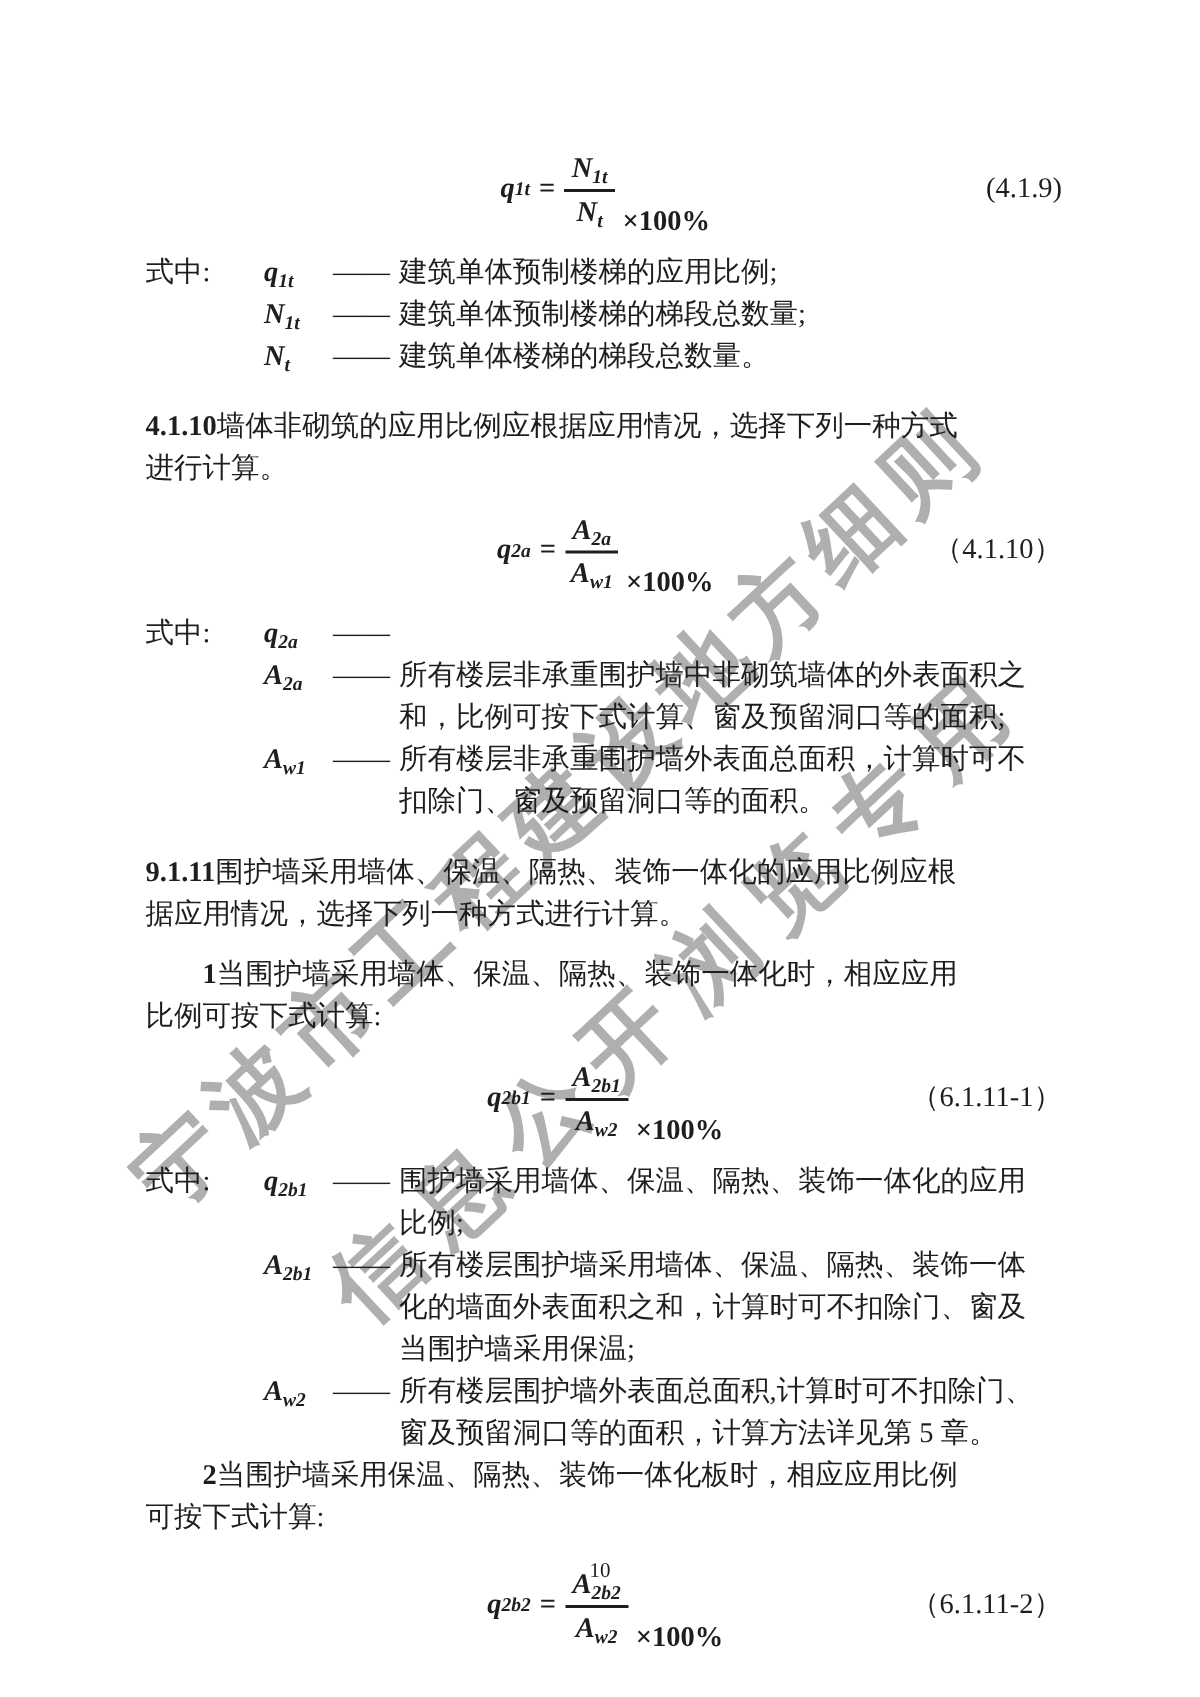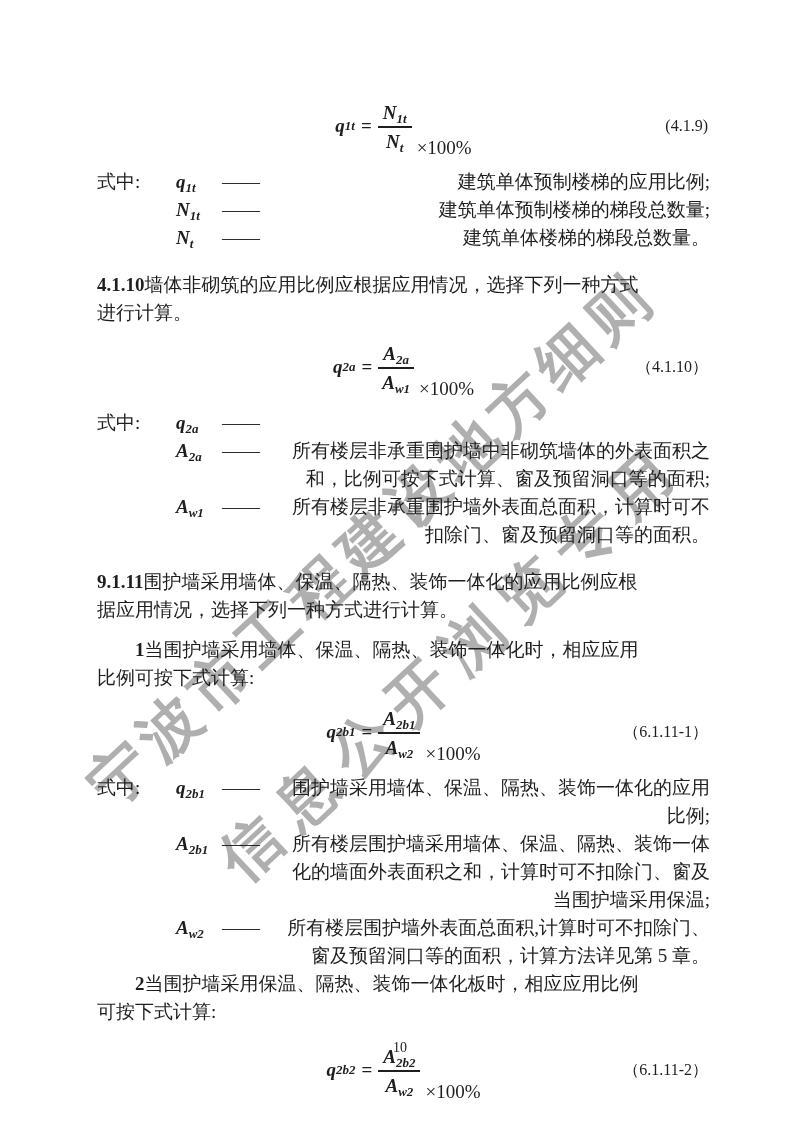--- a/index.html
+++ b/index.html
@@ -59,47 +59,47 @@
   }
   .mvar { font-style: italic; font-weight: 700; }
   .msub {
     font-style: italic;
     font-weight: 700;
     font-size: 13px;
     line-height: 0;
     vertical-align: -4px;
   }
   .mrel { margin: 0 6px; font-weight: 700; }
-  .mmult { margin-left: 5px; font-weight: 400; margin-top: 44px; }
+  .mmult { margin-left: 5px; font-weight: 700; margin-top: 44px; }
   .frac {
     display: inline-block;
     text-align: center;
     vertical-align: middle;
     line-height: 23px;
   }
   .fnum { display: block; border-bottom: 2px solid #1e1e1e; padding: 1px 5px 2px; }
   .fden { display: block; padding-top: 2px; }
   .eqlabel {
     position: absolute;
     right: 2px;
     top: 50%;
     transform: translateY(-50%);
-    font-size: 16px;
+    font-size: 19px;
   }
   
   .where { margin: 6px 0 0; }
   .wrow {
     display: grid;
     grid-template-columns: 79px 46px 44px 1fr;
     align-items: baseline;
   }
   .wintro { }
   .wsym { }
   .wdash { }
-  .wtext { white-space: pre-line; text-align: right; }
+  .wtext { white-space: pre-line; }
   
   .clause, .item {
     margin: 0;
     white-space: normal;
   }
   .clause { margin-top: 19px; }
   .cnum, .inum {
     font-weight: 700;
   }
   .ctext, .itext { white-space: pre-line; }

